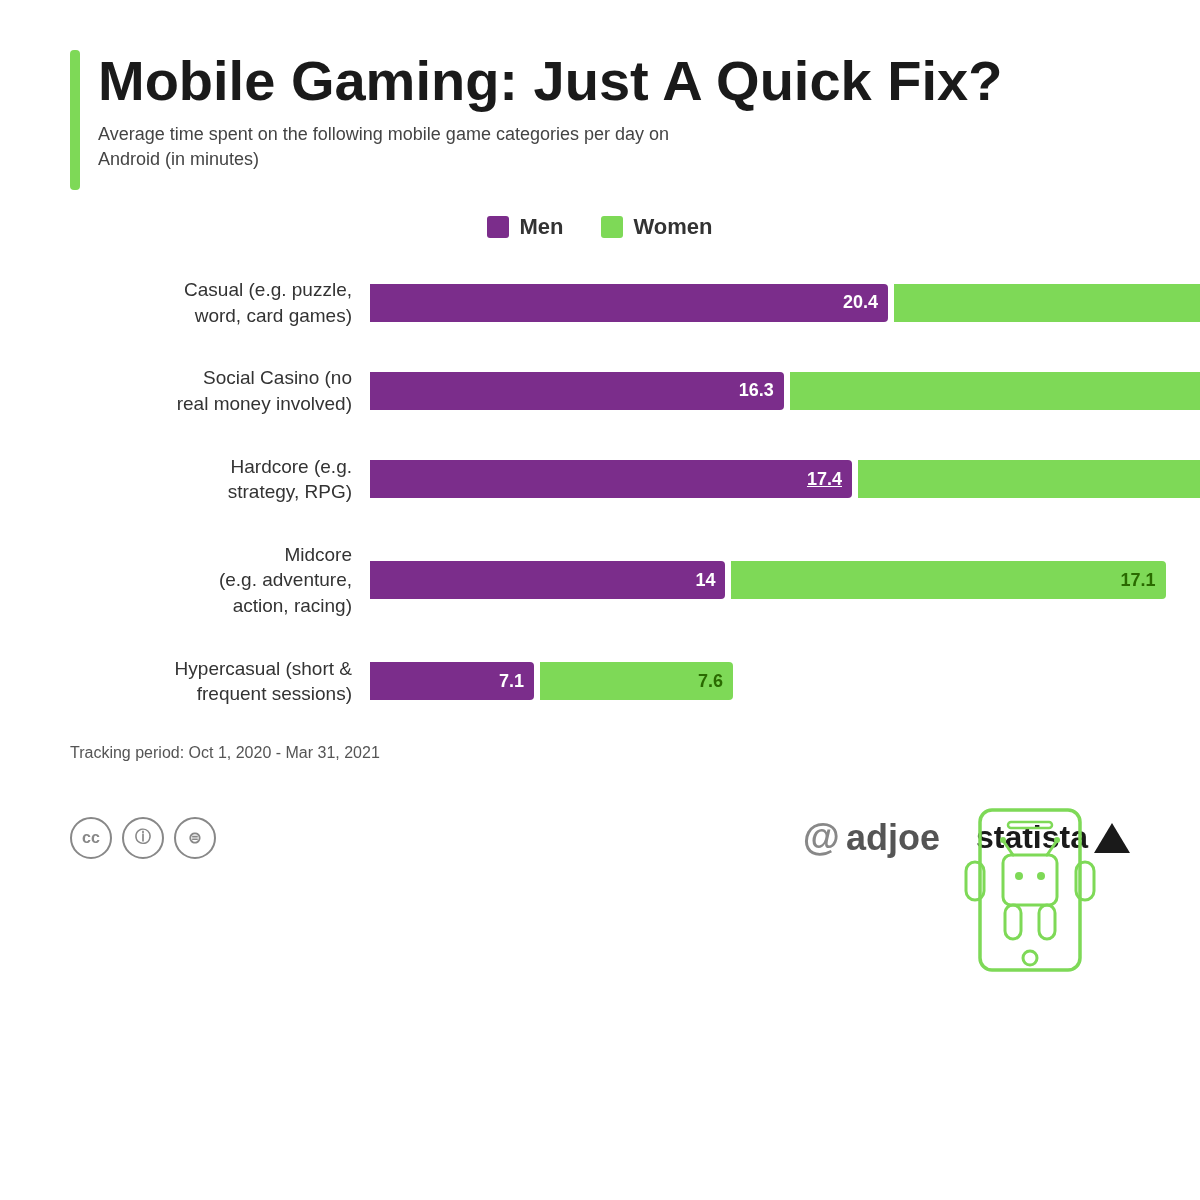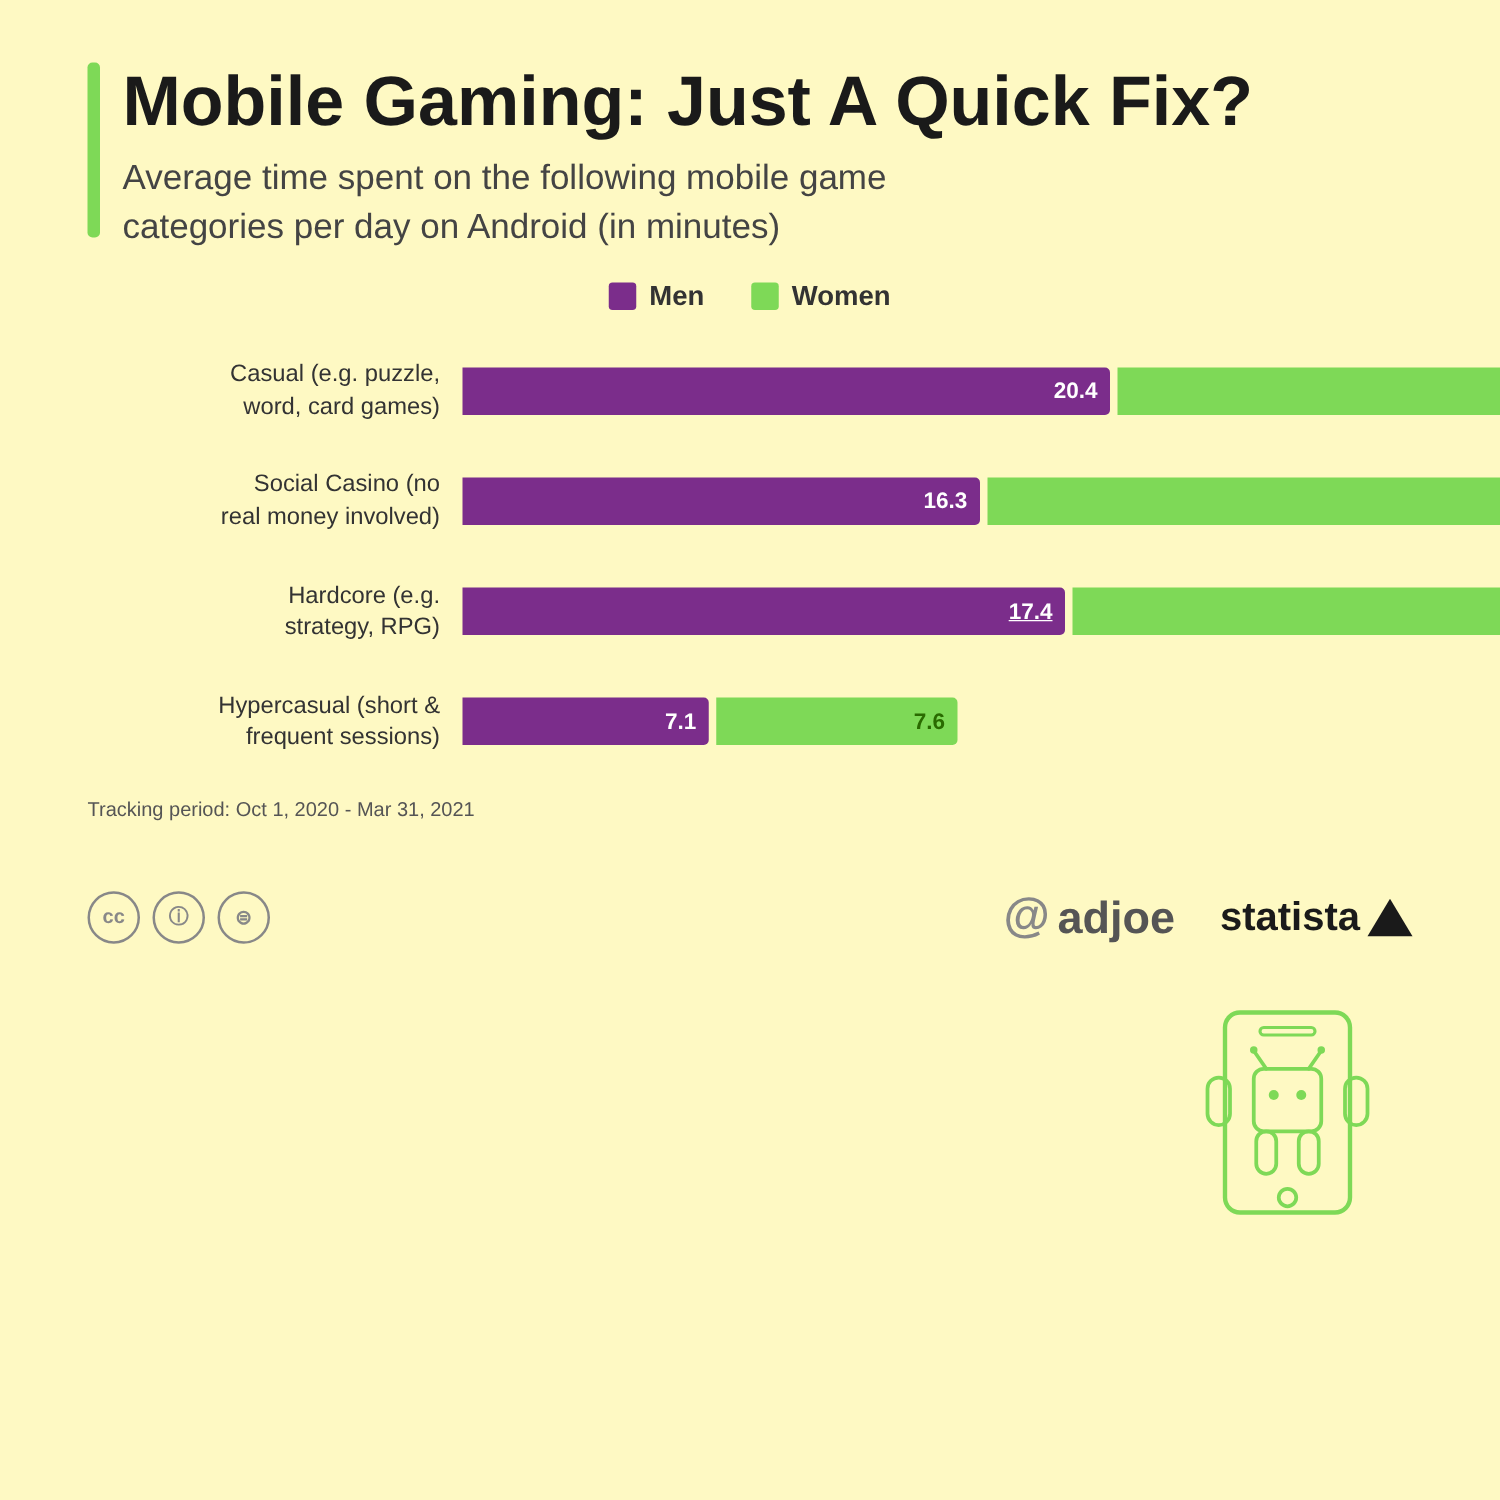--- a/index.html
+++ b/index.html
@@ -29,21 +29,21 @@
       flex-shrink: 0;
     }
     .title-text h1 {
       font-size: 56px;
       font-weight: 900;
       color: #1a1a1a;
       line-height: 1.1;
       margin-bottom: 10px;
     }
     .title-text p {
-      font-size: 28px;
+      font-size: 18px;
       color: #444;
       line-height: 1.4;
       max-width: 620px;
     }
     .legend {
       display: flex;
       align-items: center;
       justify-content: center;
       gap: 38px;
       margin: 24px 0 30px 0;
@@ -178,21 +178,21 @@
       position: absolute;
       right: 60px;
       bottom: 200px;
       width: 220px;
       height: 220px;
     }
   </style>
 </head>
 <body>
 
-<div style="position:relative; width:1200px; height:1200px; background:#fef9c3;">
+<div style="position:relative; width:1200px; height:1200px; background:#ffffff;">
   <div class="container">
 
     <div class="title-section">
       <div class="green-bar"></div>
       <div class="title-text">
         <h1>Mobile Gaming: Just A Quick Fix?</h1>
         <p>Average time spent on the following mobile game categories per day on Android (in minutes)</p>
       </div>
     </div>
 
@@ -235,24 +235,35 @@
           <div class="bars-col">
             <div class="bar-wrap">
               <div class="bar men" style="width: 482px; text-decoration: underline;">17.4</div>
             </div>
             <div class="bar-wrap">
               <div class="bar women" style="width: 433px;">16</div>
             </div>
           </div>
         </div>
         <div class="chart-row">
+          <div class="row-label">Midcore<br>(e.g. adventure,<br>action, racing)</div>
+          <div class="bars-col">
+            <div class="bar-wrap">
+              <div class="bar men" style="width: 355.469px;">14</div>
+            </div>
+            <div class="bar-wrap">
+              <div class="bar women" style="width: 434.18px;">17.1</div>
+            </div>
+          </div>
+        </div>
+        <div class="chart-row">
           <div class="row-label">Hypercasual (short &amp;<br>frequent sessions)</div>
           <div class="bars-col">
             <div class="bar-wrap">
-              <div class="bar men" style="width: 197px;">7.1</div>
+              <div class="bar men" style="width: 164px;">7.1</div>
             </div>
             <div class="bar-wrap">
               <div class="bar women" style="width: 192.969px;">7.6</div>
             </div>
           </div>
         </div>
       </div>
 
     <div class="footer">
       <div>Tracking period: Oct 1, 2020 - Mar 31, 2021</div>

